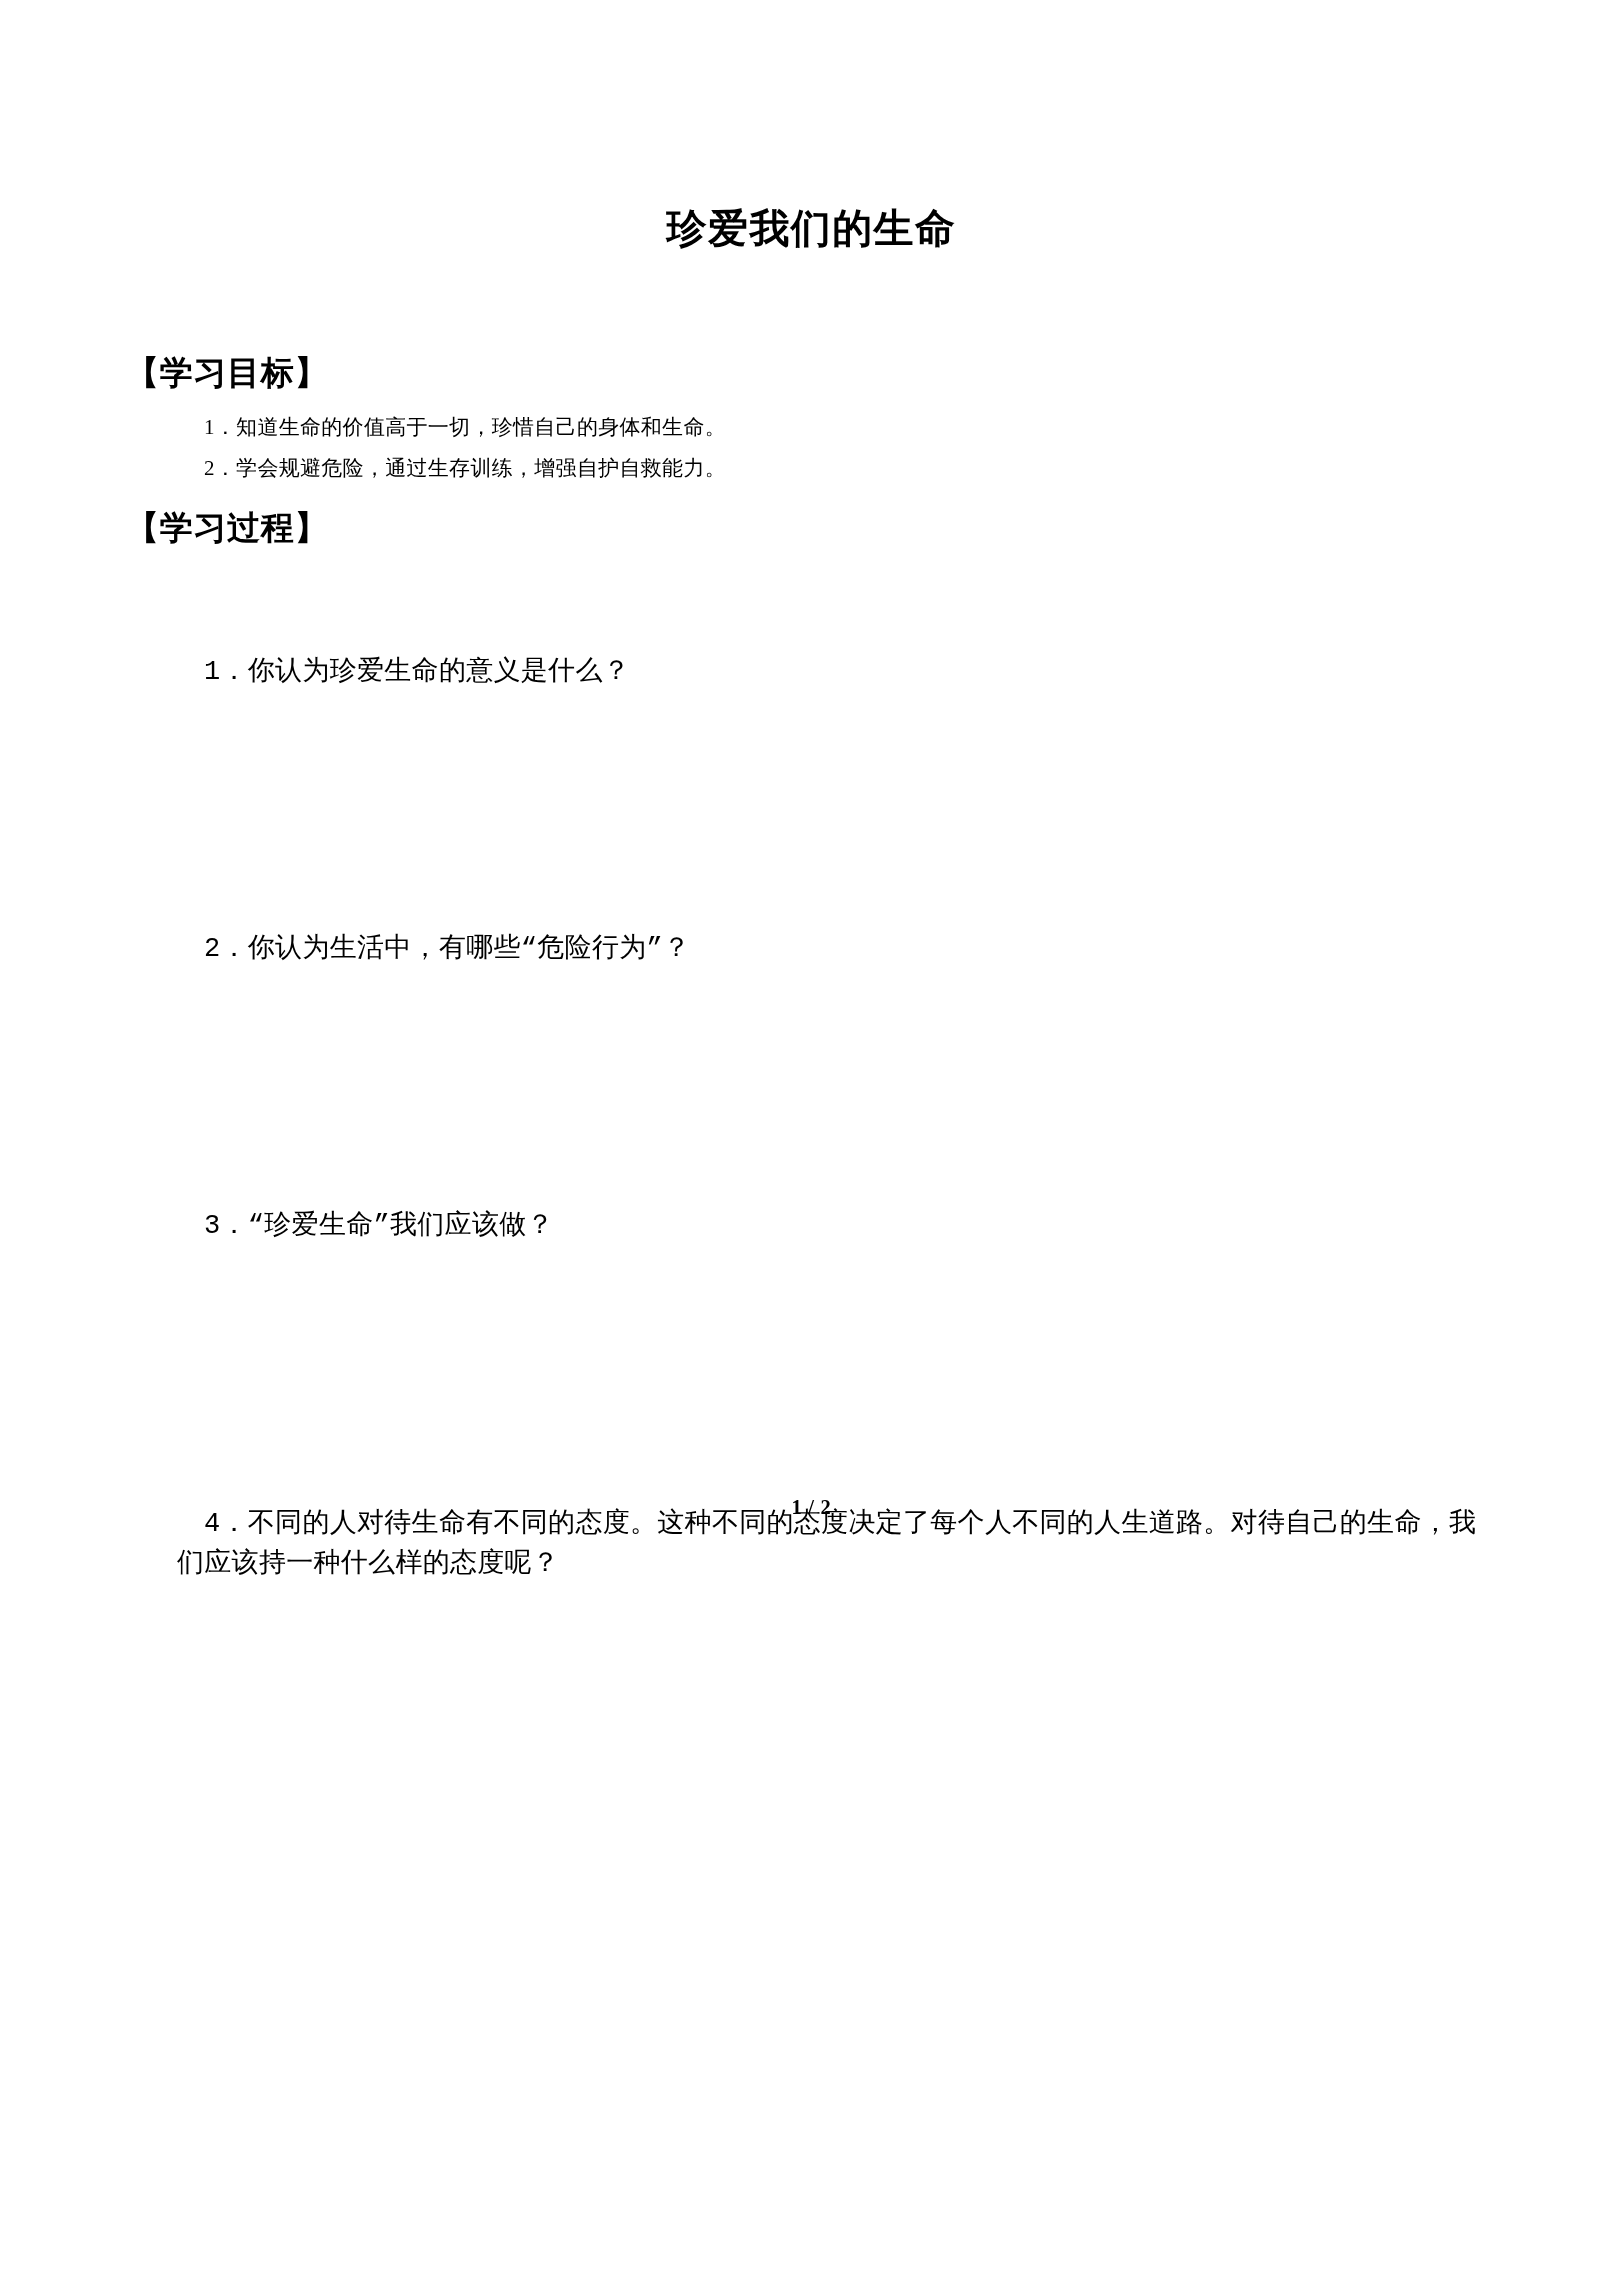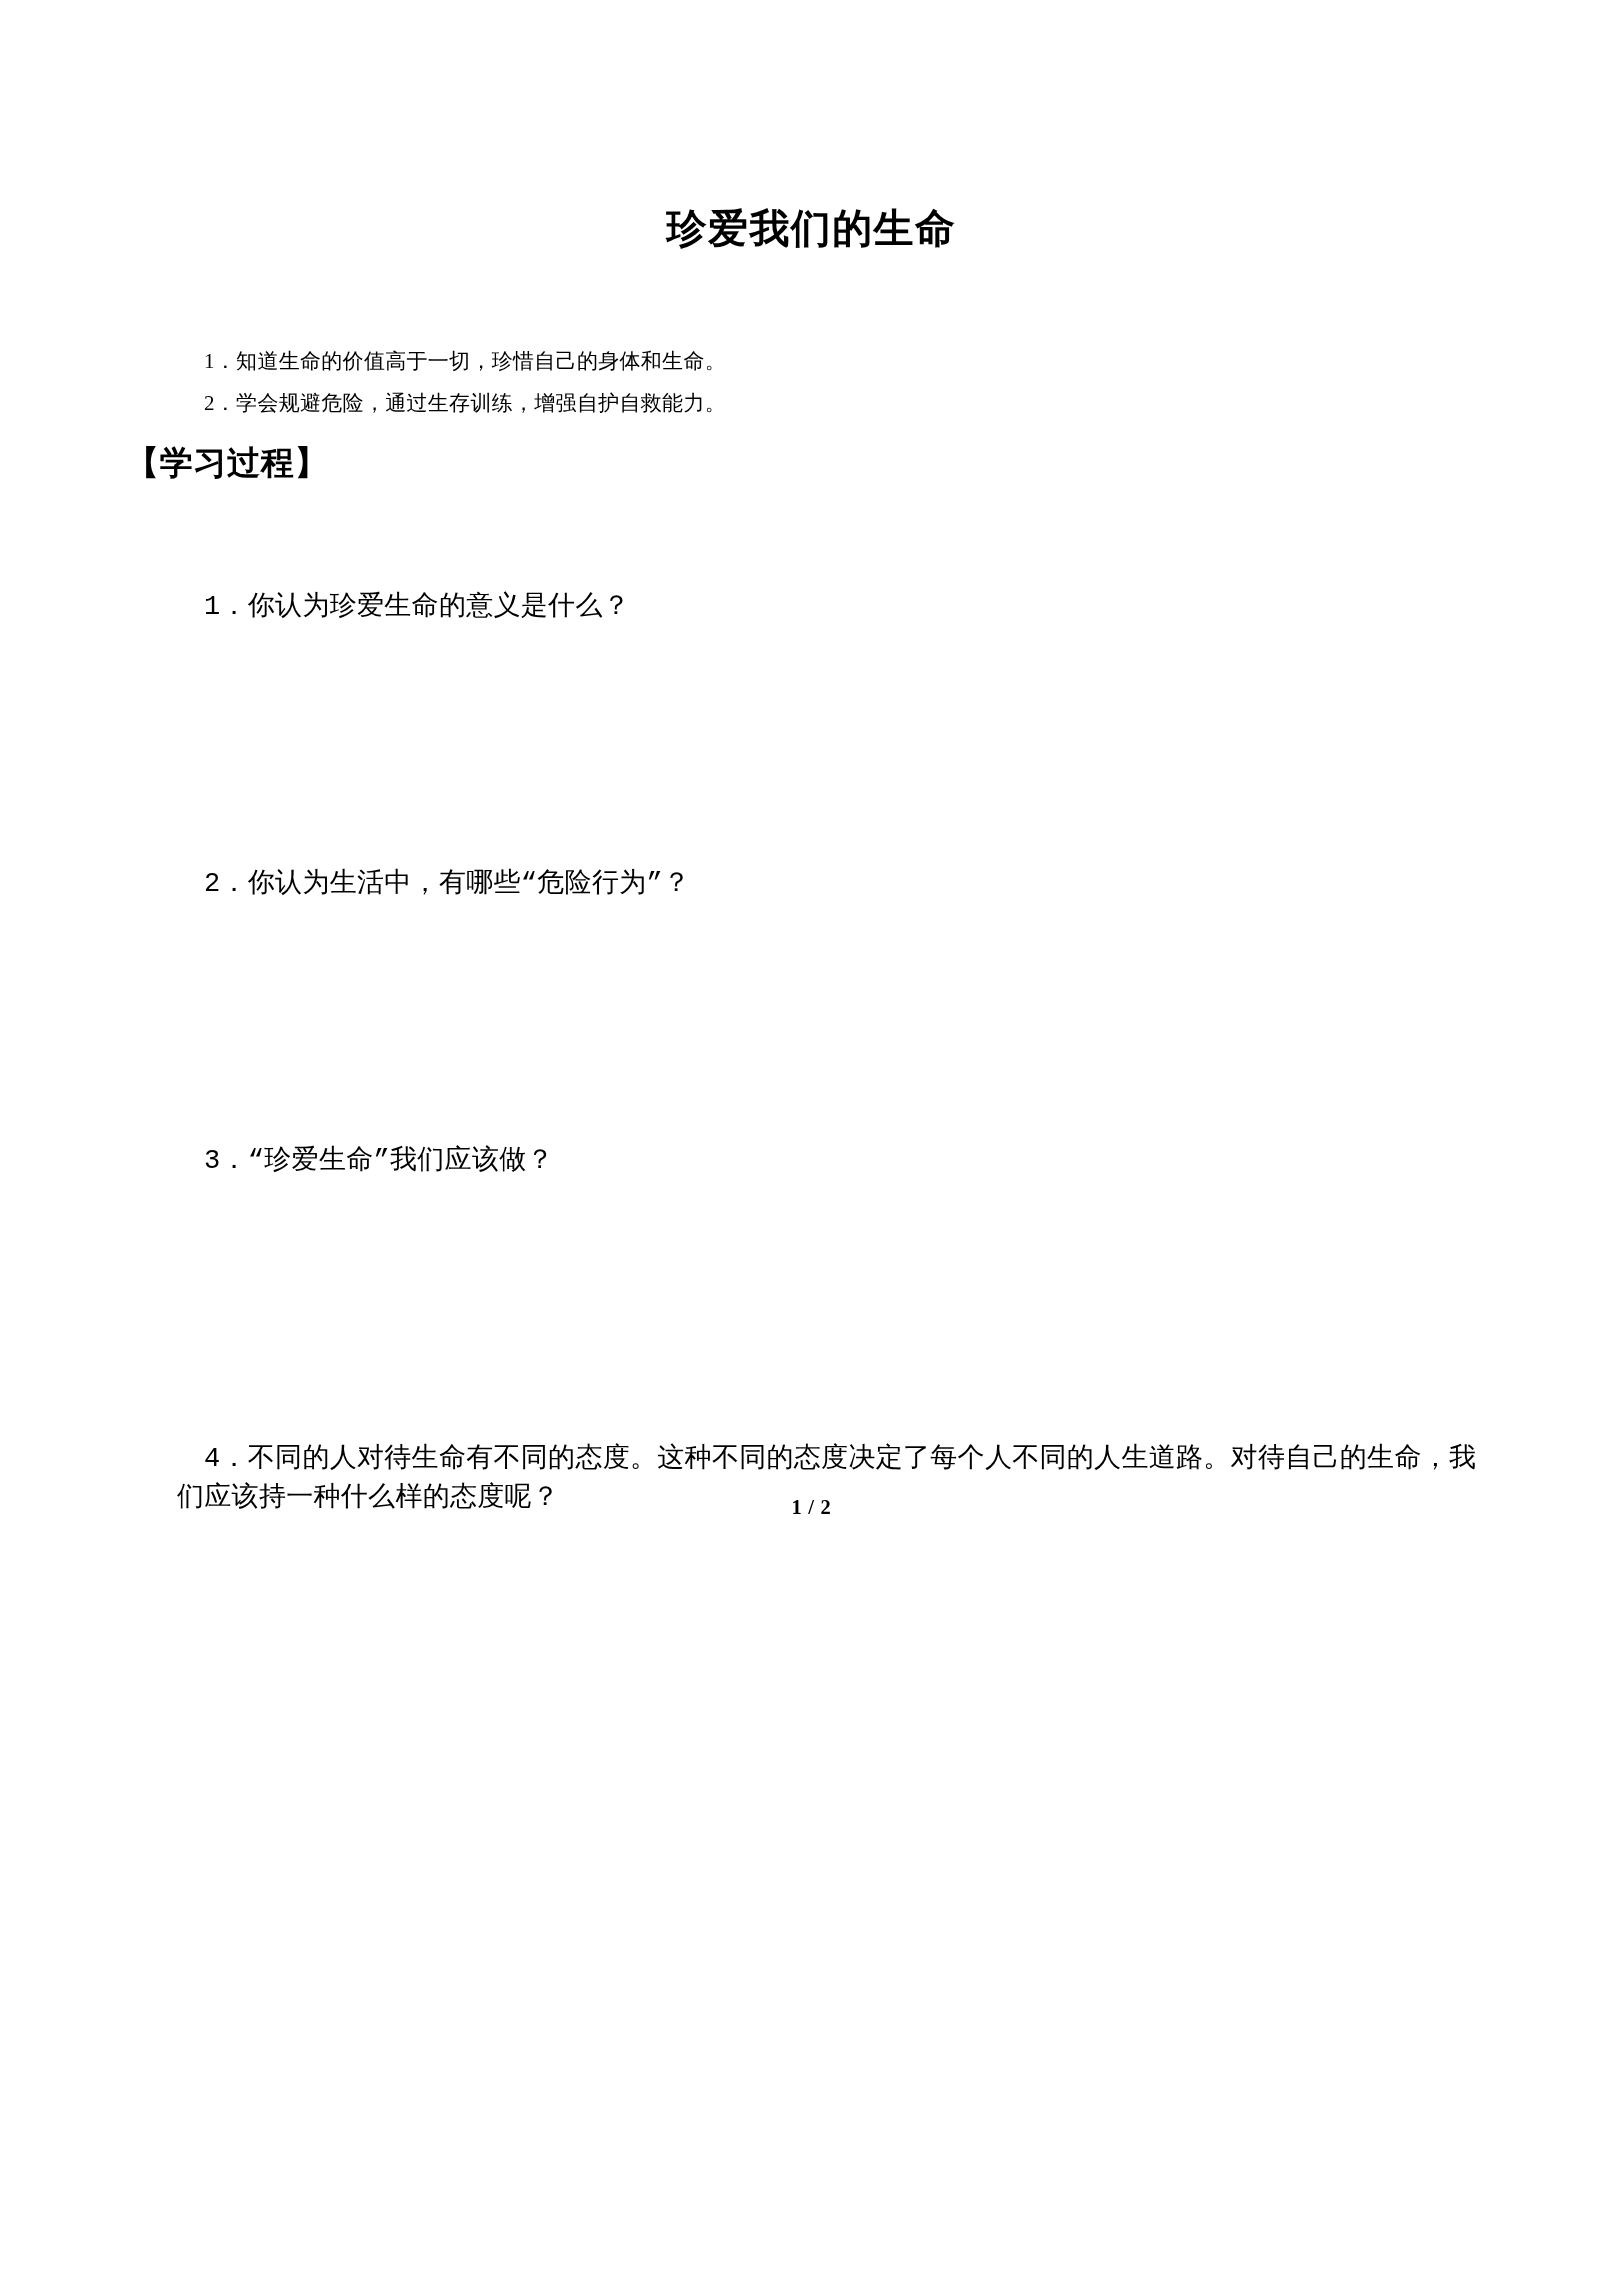--- a/index.html
+++ b/index.html
@@ -84,20 +84,21 @@
   }
 </style>
 </head>
 <body>
 
 <div class="page">
 
   <h1 class="doc-title">珍爱我们的生命</h1>
 
   <div class="sec-goals">
+    <div class="section-heading">【学习目标】</div>
     <div class="list-item">1．知道生命的价值高于一切，珍惜自己的身体和生命。</div>
     <div class="list-item">2．学会规避危险，通过生存训练，增强自护自救能力。</div>
   </div>
 
 
   <div class="sec-process">
     <div class="section-heading">【学习过程】</div>
 
     <div class="gap-sm"></div>
     <div class="q-item">1．你认为珍爱生命的意义是什么？</div>

